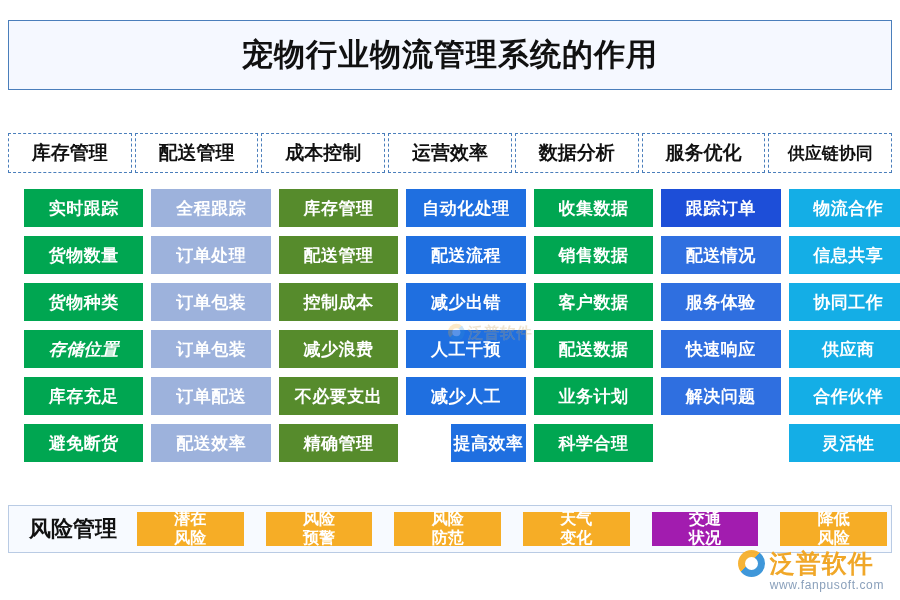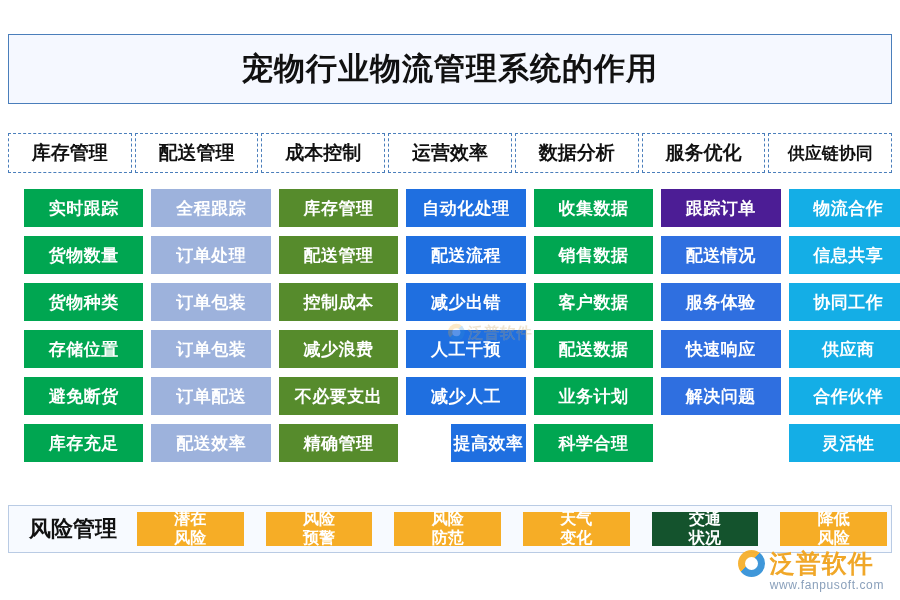--- a/index.html
+++ b/index.html
@@ -13,21 +13,21 @@
   .page{
     position:relative;
     width:900px;height:600px;
     box-sizing:border-box;
     padding:0 8px;
   }
 
   
   .title-box{
     position:absolute;
-    left:8px; top:34px;
+    left:8px; top:20px;
     width:884px; height:70px;
     box-sizing:border-box;
     background:#f5f8ff;
     border:1px solid #4a7ebb;
     display:flex;align-items:center;justify-content:center;
   }
   .title-text{
     font-family:"Liberation Serif","DejaVu Serif",serif;
     font-size:31px;
     font-weight:bold;
@@ -211,23 +211,23 @@
         <span>供应链协同</span>
       </div>
   </div>
 
   <div class="grid">
 
     <div class="col">
       <div class="cell" style="background: rgb(0, 166, 81);">实时跟踪</div>
       <div class="cell" style="background: rgb(0, 166, 81);">货物数量</div>
       <div class="cell" style="background: rgb(0, 166, 81);">货物种类</div>
-      <div class="cell" style="background: rgb(0, 166, 81);">存储位置</div>
+      <div class="cell" style="background: rgb(0, 166, 81); font-style: italic;">存储位置</div>
+      <div class="cell" style="background: rgb(0, 166, 81);">库存充足</div>
       <div class="cell" style="background: rgb(0, 166, 81);">避免断货</div>
-      <div class="cell" style="background: rgb(0, 166, 81);">库存充足</div>
     </div>
 
     <div class="col">
       <div class="cell" style="background: rgb(157, 178, 220);">全程跟踪</div>
       <div class="cell" style="background: rgb(157, 178, 220);">订单处理</div>
       <div class="cell" style="background: rgb(157, 178, 220);">订单包装</div>
       <div class="cell" style="background: rgb(157, 178, 220);">订单包装</div>
       <div class="cell" style="background: rgb(157, 178, 220);">订单配送</div>
       <div class="cell" style="background: rgb(157, 178, 220);">配送效率</div>
     </div>
@@ -253,21 +253,21 @@
     <div class="col">
       <div class="cell" style="background: rgb(0, 166, 81);">收集数据</div>
       <div class="cell" style="background: rgb(0, 166, 81);">销售数据</div>
       <div class="cell" style="background: rgb(0, 166, 81);">客户数据</div>
       <div class="cell" style="background: rgb(0, 166, 81);">配送数据</div>
       <div class="cell" style="background: rgb(0, 166, 81);">业务计划</div>
       <div class="cell" style="background: rgb(0, 166, 81);">科学合理</div>
     </div>
 
     <div class="col">
-      <div class="cell" style="background: #4c1d95;">跟踪订单</div>
+      <div class="cell" style="background: #1d4ed8;">跟踪订单</div>
       <div class="cell" style="background: rgb(47, 111, 224);">配送情况</div>
       <div class="cell" style="background: rgb(47, 111, 224);">服务体验</div>
       <div class="cell" style="background: rgb(47, 111, 224);">快速响应</div>
       <div class="cell" style="background: rgb(47, 111, 224);">解决问题</div>
     </div>
 
     <div class="col">
       <div class="cell" style="background: rgb(20, 174, 230);">物流合作</div>
       <div class="cell" style="background: rgb(20, 174, 230);">信息共享</div>
       <div class="cell" style="background: rgb(20, 174, 230);">协同工作</div>
@@ -290,21 +290,21 @@
         <span>预警</span>
       </div>
       <div class="risk-item" style="background: rgb(246, 173, 38);">
         <span>风险</span>
         <span>防范</span>
       </div>
       <div class="risk-item" style="background: rgb(246, 173, 38);">
         <span>天气</span>
         <span>变化</span>
       </div>
-      <div class="risk-item" style="background: #14532d;">
+      <div class="risk-item" style="background: #a21caf;">
         <span>交通</span>
         <span>状况</span>
       </div>
       <div class="risk-item" style="background: rgb(246, 173, 38);">
         <span>降低</span>
         <span>风险</span>
       </div>
     </div>
   </div>
 

